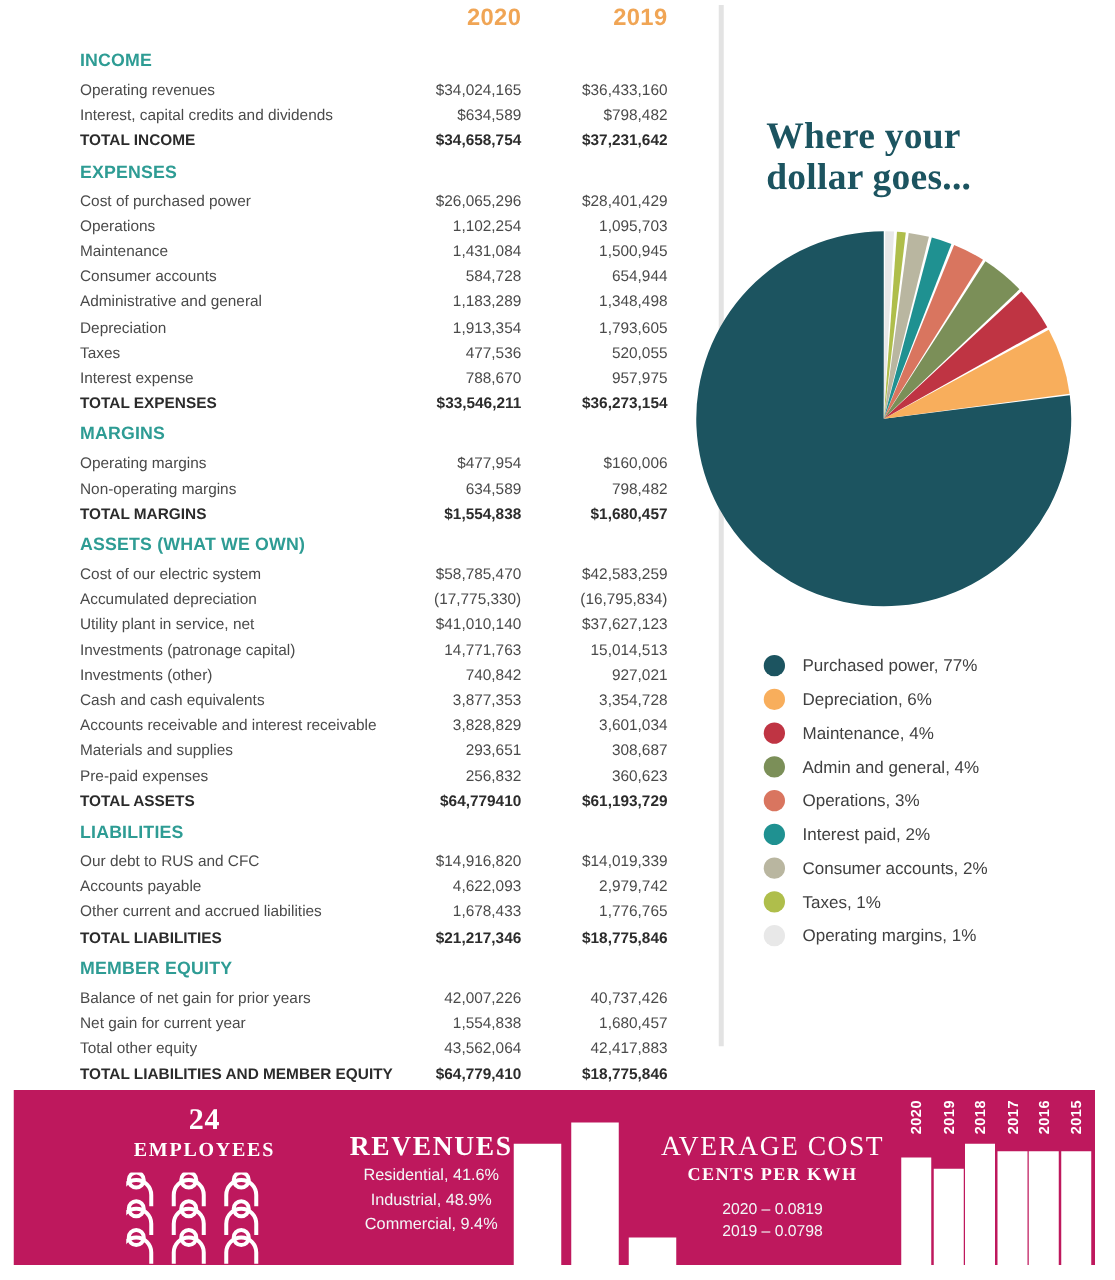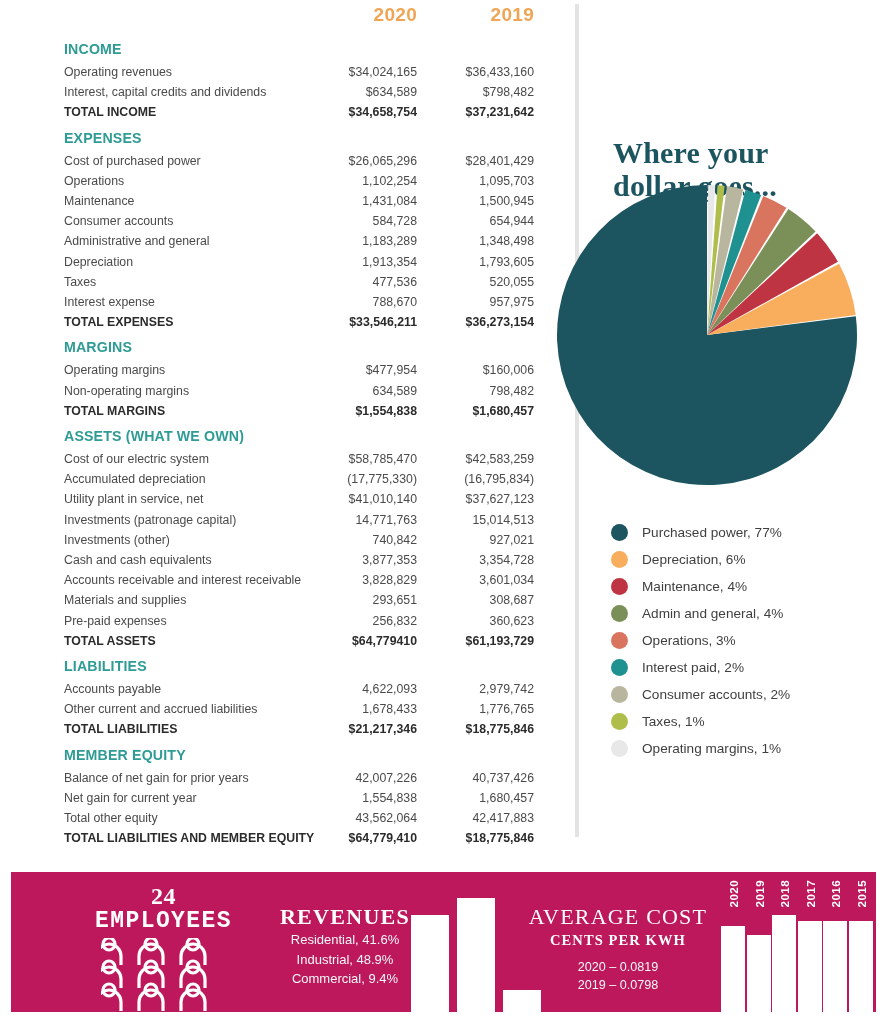--- a/index.html
+++ b/index.html
@@ -25,33 +25,33 @@
      letter-spacing:.15px;padding-top:2px;}
   tr.total td{font-weight:bold;color:#2b2b2b;font-size:12.3px;}
   tr.row td{color:#4a4a4a;}
 
   
   .divider{position:absolute;left:575px;top:4px;width:4px;height:833px;background:#e3e3e3;}
 
   
   .pie-title{position:absolute;left:613px;top:92px;width:260px;
      font-family:"Liberation Serif", serif;font-weight:bold;color:#1C5460;
-     font-size:30px;line-height:33px;letter-spacing:.2px;margin-top:44px;}
+     font-size:30px;line-height:33px;letter-spacing:.2px;}
   .pie-wrap{position:absolute;left:556px;top:184px;width:302px;height:302px;}
   .legend{position:absolute;left:611px;top:519px;width:280px;}
   .legend-item{display:flex;align-items:center;height:27px;}
   .legend-dot{width:17px;height:17px;border-radius:50%;flex:0 0 auto;}
   .legend-label{margin-left:14px;font-size:13.6px;color:#404040;white-space:nowrap;}
 
   
   .banner{position:absolute;left:11px;top:872px;width:865px;height:140px;background:#be185d;overflow:hidden;}
 
   .emp{position:absolute;left:50px;top:12px;width:205px;text-align:center;color:#fff;}
   .emp-num{font-family:"Liberation Serif", serif;font-weight:bold;font-size:24px;line-height:24px;letter-spacing:.5px;}
-  .emp-word{font-family:Liberation Mono, monospace;font-weight:bold;font-size:23px;line-height:26px;letter-spacing:1.4px;}
+  .emp-word{font-family:Liberation Serif, serif;font-weight:bold;font-size:16px;line-height:26px;letter-spacing:1.4px;}
   .emp-icons{margin-top:4px;display:flex;justify-content:center;}
 
   .rev{position:absolute;left:249px;top:32px;width:170px;text-align:center;color:#fff;}
   .rev-title{font-family:"Liberation Serif", serif;font-weight:bold;font-size:22px;line-height:26px;letter-spacing:1.3px;}
   .rev-line{font-size:13px;line-height:19.5px;color:#f2f8f8;}
 
   .revbars{position:absolute;left:400px;top:0px;width:110px;height:140px;}
   .revbar{position:absolute;bottom:0;background:#ffffff;}
 
   .avg{position:absolute;left:497px;top:32px;width:220px;text-align:center;color:#fff;}
@@ -219,20 +219,25 @@
           </tr>
           <tr class="total">
             <td class="lbl">TOTAL ASSETS</td>
             <td class="c1">$64,779410</td>
             <td class="c2">$61,193,729</td>
           </tr>
           <tr class="section">
             <td class="lbl">LIABILITIES</td>
             <td class="c1"></td>
             <td class="c2"></td>
+          </tr>
+          <tr class="row">
+            <td class="lbl">Our debt to RUS and CFC</td>
+            <td class="c1">$14,916,820</td>
+            <td class="c2">$14,019,339</td>
           </tr>
           <tr class="row">
             <td class="lbl">Accounts payable</td>
             <td class="c1">4,622,093</td>
             <td class="c2">2,979,742</td>
           </tr>
           <tr class="row">
             <td class="lbl">Other current and accrued liabilities</td>
             <td class="c1">1,678,433</td>
             <td class="c2">1,776,765</td>

